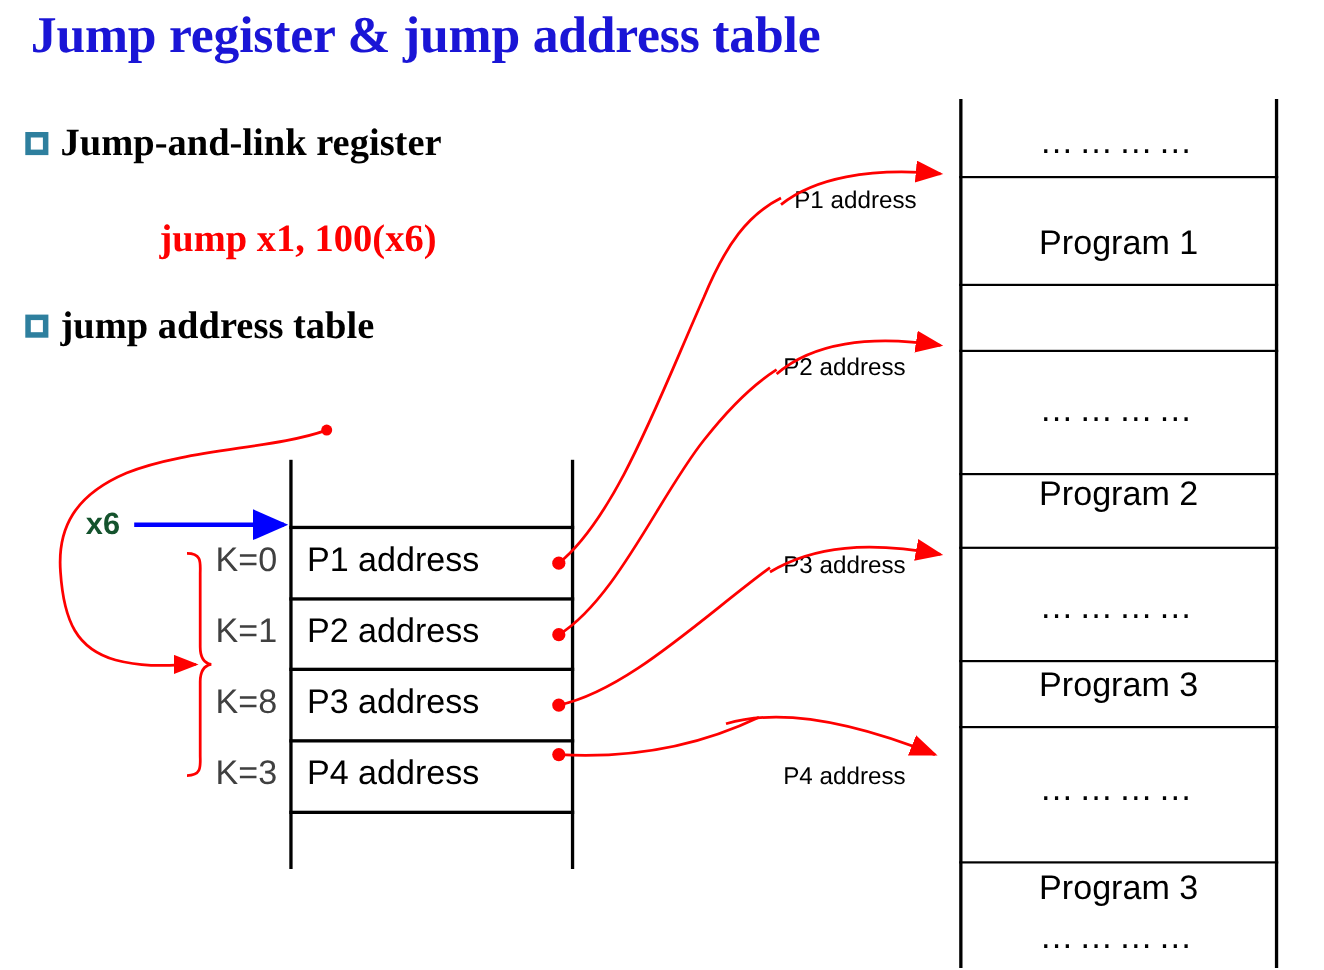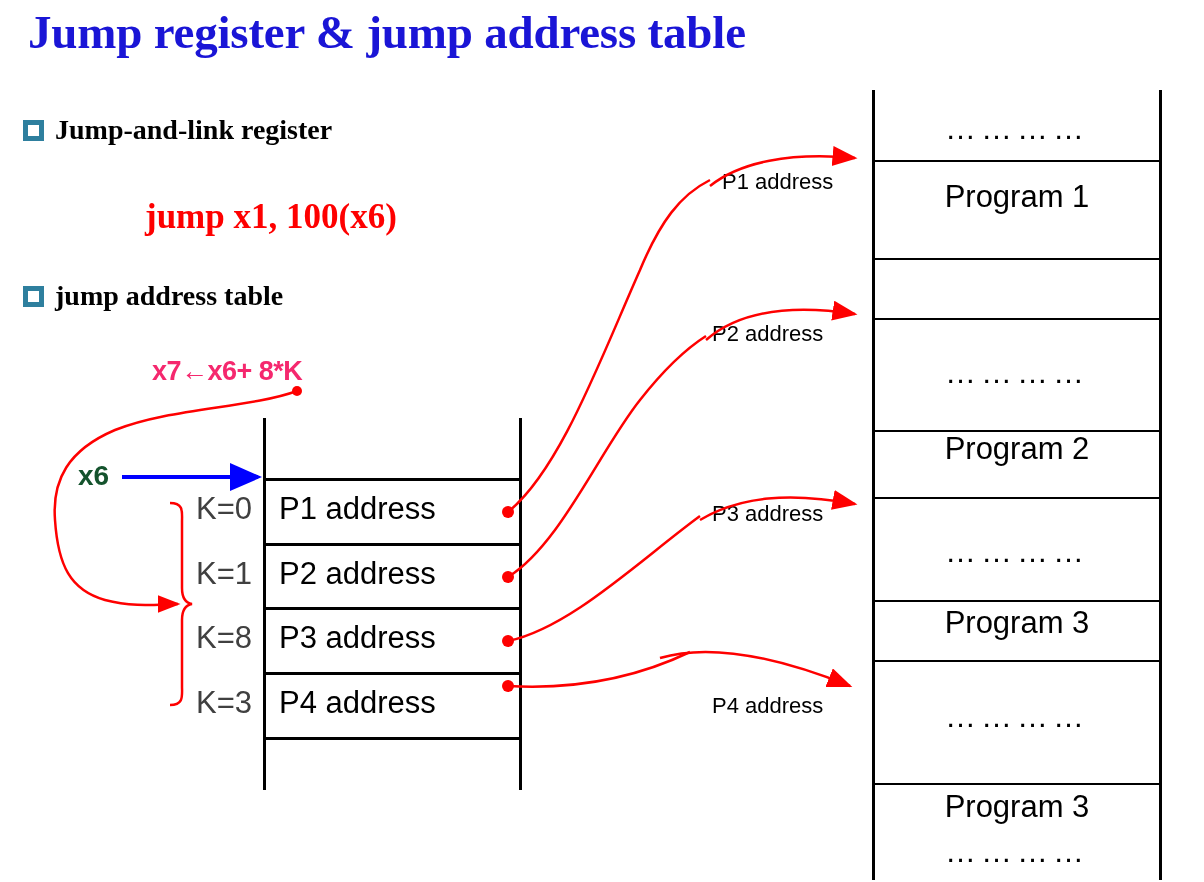--- a/index.html
+++ b/index.html
@@ -43,21 +43,21 @@
     height: 21px;
     box-sizing: border-box;
     border: 5px solid #2e7f9e;
     background: #ffffff;
     margin-right: 11px;
     flex: 0 0 auto;
   }
   .bullet-text {
     font-family: "Liberation Serif", serif;
     font-weight: bold;
-    font-size: 28px;
+    font-size: 35px;
     line-height: 40px;
     color: #000000;
   }
   #bullet-1 { left: 23px; top: 110px; }
   #bullet-2 { left: 23px; top: 276px; text-align: right; }
 
   #jalr-line {
     position: absolute;
     left: 145px;
     top: 197px;
@@ -213,21 +213,20 @@
     <span class="bullet-text">Jump-and-link register</span>
   </div>
 
   <div id="jalr-line">jump x1, 100(x6)</div>
 
   <div class="bullet-row" id="bullet-2">
     <span class="bullet-marker"></span>
     <span class="bullet-text">jump address table</span>
   </div>
 
-  <div id="formula-line">x7←x6+ 8*K</div>
 
   <div id="x6-label">x6</div>
 
   <div class="k-label" style="top:492px">K=0</div>
   <div class="k-label" style="top:557px">K=1</div>
   <div class="k-label" style="top:621px">K=8</div>
   <div class="k-label" style="top:686px">K=3</div>
 
   <div id="jump-table">
     <div class="tbl-left"></div>
@@ -252,21 +251,21 @@
     <div class="mem-rule" style="top:70px"></div>
     <div class="mem-rule" style="top:168px"></div>
     <div class="mem-rule" style="top:228px"></div>
     <div class="mem-rule" style="top:340px"></div>
     <div class="mem-rule" style="top:407px"></div>
     <div class="mem-rule" style="top:510px"></div>
     <div class="mem-rule" style="top:570px"></div>
     <div class="mem-rule" style="top:693px"></div>
 
     <div class="mem-cell dots" style="top:22px">…………</div>
-    <div class="mem-cell program" style="top:90px">Program 1</div>
+    <div class="mem-cell program" style="top:114px">Program 1</div>
     <div class="mem-cell dots" style="top:266px">…………</div>
     <div class="mem-cell program" style="top:342px">Program 2</div>
     <div class="mem-cell dots" style="top:445px">…………</div>
     <div class="mem-cell program" style="top:516px">Program 3</div>
     <div class="mem-cell dots" style="top:610px">…………</div>
     <div class="mem-cell program" style="top:700px">Program 3</div>
     <div class="mem-cell dots" style="top:745px">…………</div>
   </div>
 
   <div class="addr-label" style="left:722px; top:170px">P1 address</div>

